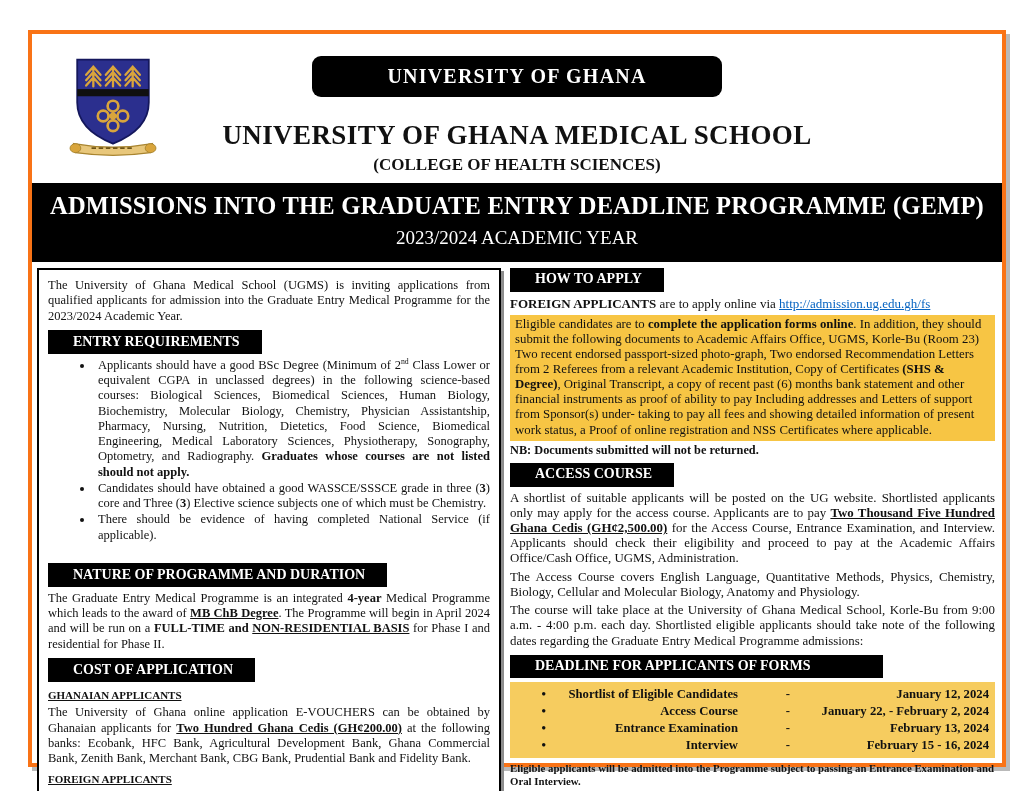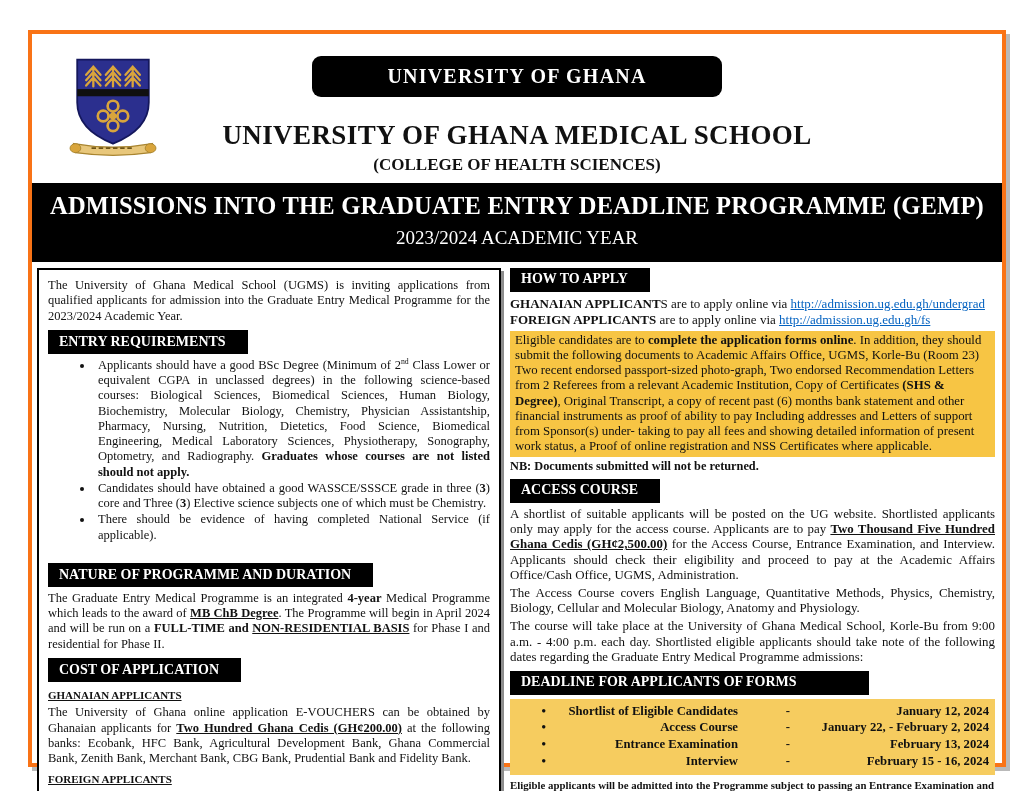--- a/index.html
+++ b/index.html
@@ -41,21 +41,21 @@
   .left-box{
     width:464px;margin:6px 0 0 5px;border:2px solid #000;background:#fff;
     box-shadow:3px 3px 0 #8d8d8d;padding:5px 9px 12px;min-height:517px;
     font-size:12.5px;line-height:1.22;
   }
   .right-col{flex:1;margin:6px 7px 0 9px;font-size:12.9px;line-height:1.18;}
   p{margin:3px 0;}
   .just{text-align:justify;}
   .sec-head{
     width:fit-content;background:#000;color:#fff;font-weight:bold;font-size:14px;
-    padding:3px 22px 4px 11px;margin:6px 0 4px;
+    padding:3px 22px 4px 25px;margin:6px 0 4px;
   }
   .right-col .sec-head:first-child{margin-top:0;}
   .bullets{margin:3px 0 20px;padding-left:46px;}
   .bullets li{text-align:justify;margin:1px 0;padding-left:4px;}
   .sub-head{font-weight:bold;font-size:11px;text-decoration:underline;margin:7px 0 1px;}
   .b{font-weight:bold;}
   .u{text-decoration:underline;}
   .sup{vertical-align:super;font-size:0.62em;line-height:0;}
   .lnk{color:var(--link);text-decoration:underline;}
   
@@ -126,21 +126,20 @@
       <div class="sub-head">GHANAIAN APPLICANTS</div>
       <p class="just"><span>The University of Ghana online application E-VOUCHERS can be obtained by Ghanaian applicants for </span><span class="b u">Two Hundred Ghana Cedis (GH¢200.00)</span><span> at the following banks: Ecobank, HFC Bank, Agricultural Development Bank, Ghana Commercial Bank, Zenith Bank, Merchant Bank, CBG Bank, Prudential Bank and Fidelity Bank.</span></p>
 
       <div class="sub-head">FOREIGN APPLICANTS</div>
       <p class="just"><span>Foreign Applicants are to pay </span><span class="b u">One Hundred and Ten US Dollars ($110.00)</span><span> as application fee into College of Health Sciences Account Number </span><span class="b">(0161034485604301),</span></p>
     </div>
 
     <div class="right-col">
       <div class="sec-head">HOW TO APPLY</div>
 
-      <p class="apply-line"><span class="b">GHANAIAN APPLICANT</span><span>S are to apply online via </span><span class="lnk">http://admission.ug.edu.gh/undergrad</span></p>
       <p class="apply-line"><span class="b">FOREIGN APPLICANTS</span><span> are to apply online via </span><span class="lnk">http://admission.ug.edu.gh/fs</span></p>
 
       <div class="highlight"><span>Eligible candidates are to </span><span class="b">complete the application forms online</span><span>.  In addition, they should submit the following documents to Academic Affairs Office, UGMS, Korle-Bu (Room 23) Two recent endorsed passport-sized photo-graph, Two endorsed Recommendation Letters from 2 Referees from a relevant Academic Institution, Copy of Certificates </span><span class="b">(SHS &amp; Degree)</span><span>, Original Transcript, a copy of recent past (6) months bank statement and other financial instruments as proof of ability to pay Including addresses and Letters of support from Sponsor(s) under- taking to pay all fees and showing detailed information of present work status, a Proof of online registration and NSS Certificates where applicable.</span></div>
       <p class="nb"><span class="b">NB:  Documents submitted will not be returned.</span></p>
 
       <div class="sec-head">ACCESS COURSE</div>
       <p class="just"><span>A shortlist of suitable applicants will be posted on the UG website. Shortlisted applicants only may apply for the access course. Applicants are to pay </span><span class="b u">Two Thousand Five Hundred Ghana Cedis (GH¢2,500.00)</span><span> for the Access Course, Entrance Examination, and Interview. Applicants should check their eligibility and proceed to pay at the Academic Affairs Office/Cash Office, UGMS, Administration.</span></p>
       <p class="just"><span>The Access Course covers English Language, Quantitative Methods, Physics, Chemistry, Biology, Cellular and Molecular Biology, Anatomy and Physiology.</span></p>
       <p class="just"><span>The course will take place at the University of Ghana Medical School, Korle-Bu from 9:00 a.m. - 4:00 p.m. each day. Shortlisted eligible applicants should take note of the following dates regarding the Graduate Entry Medical Programme admissions:</span></p>
 

